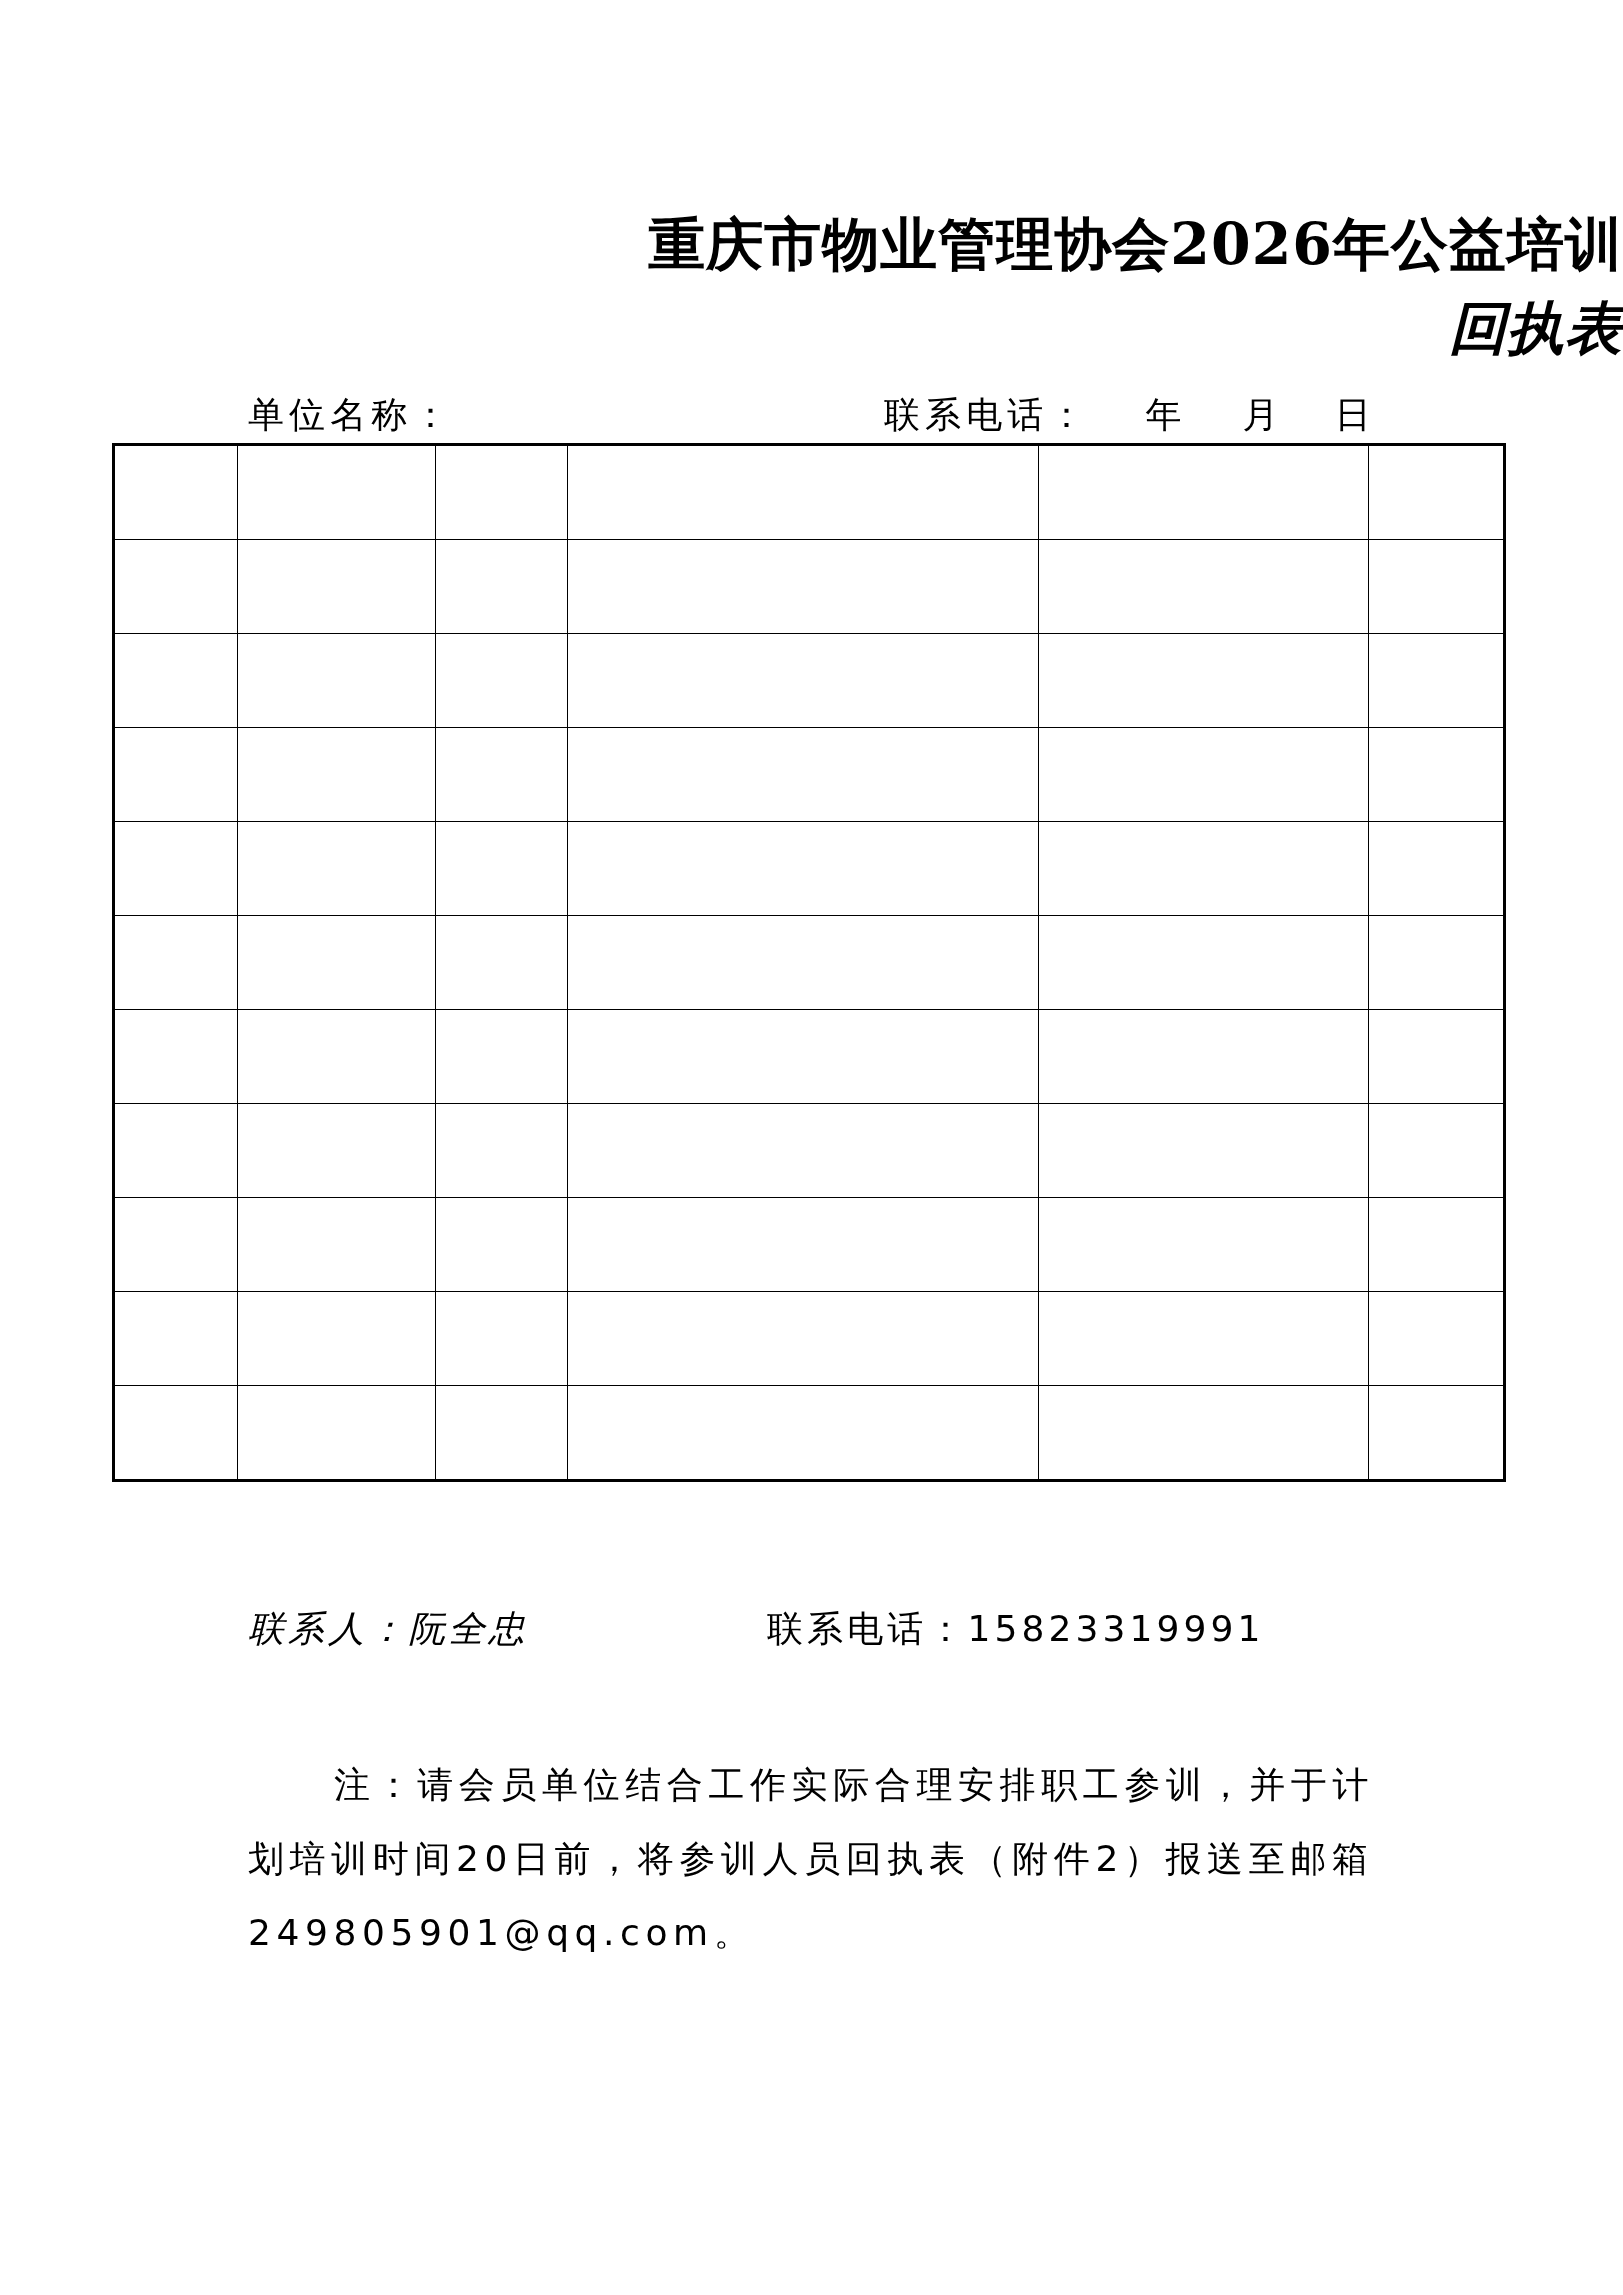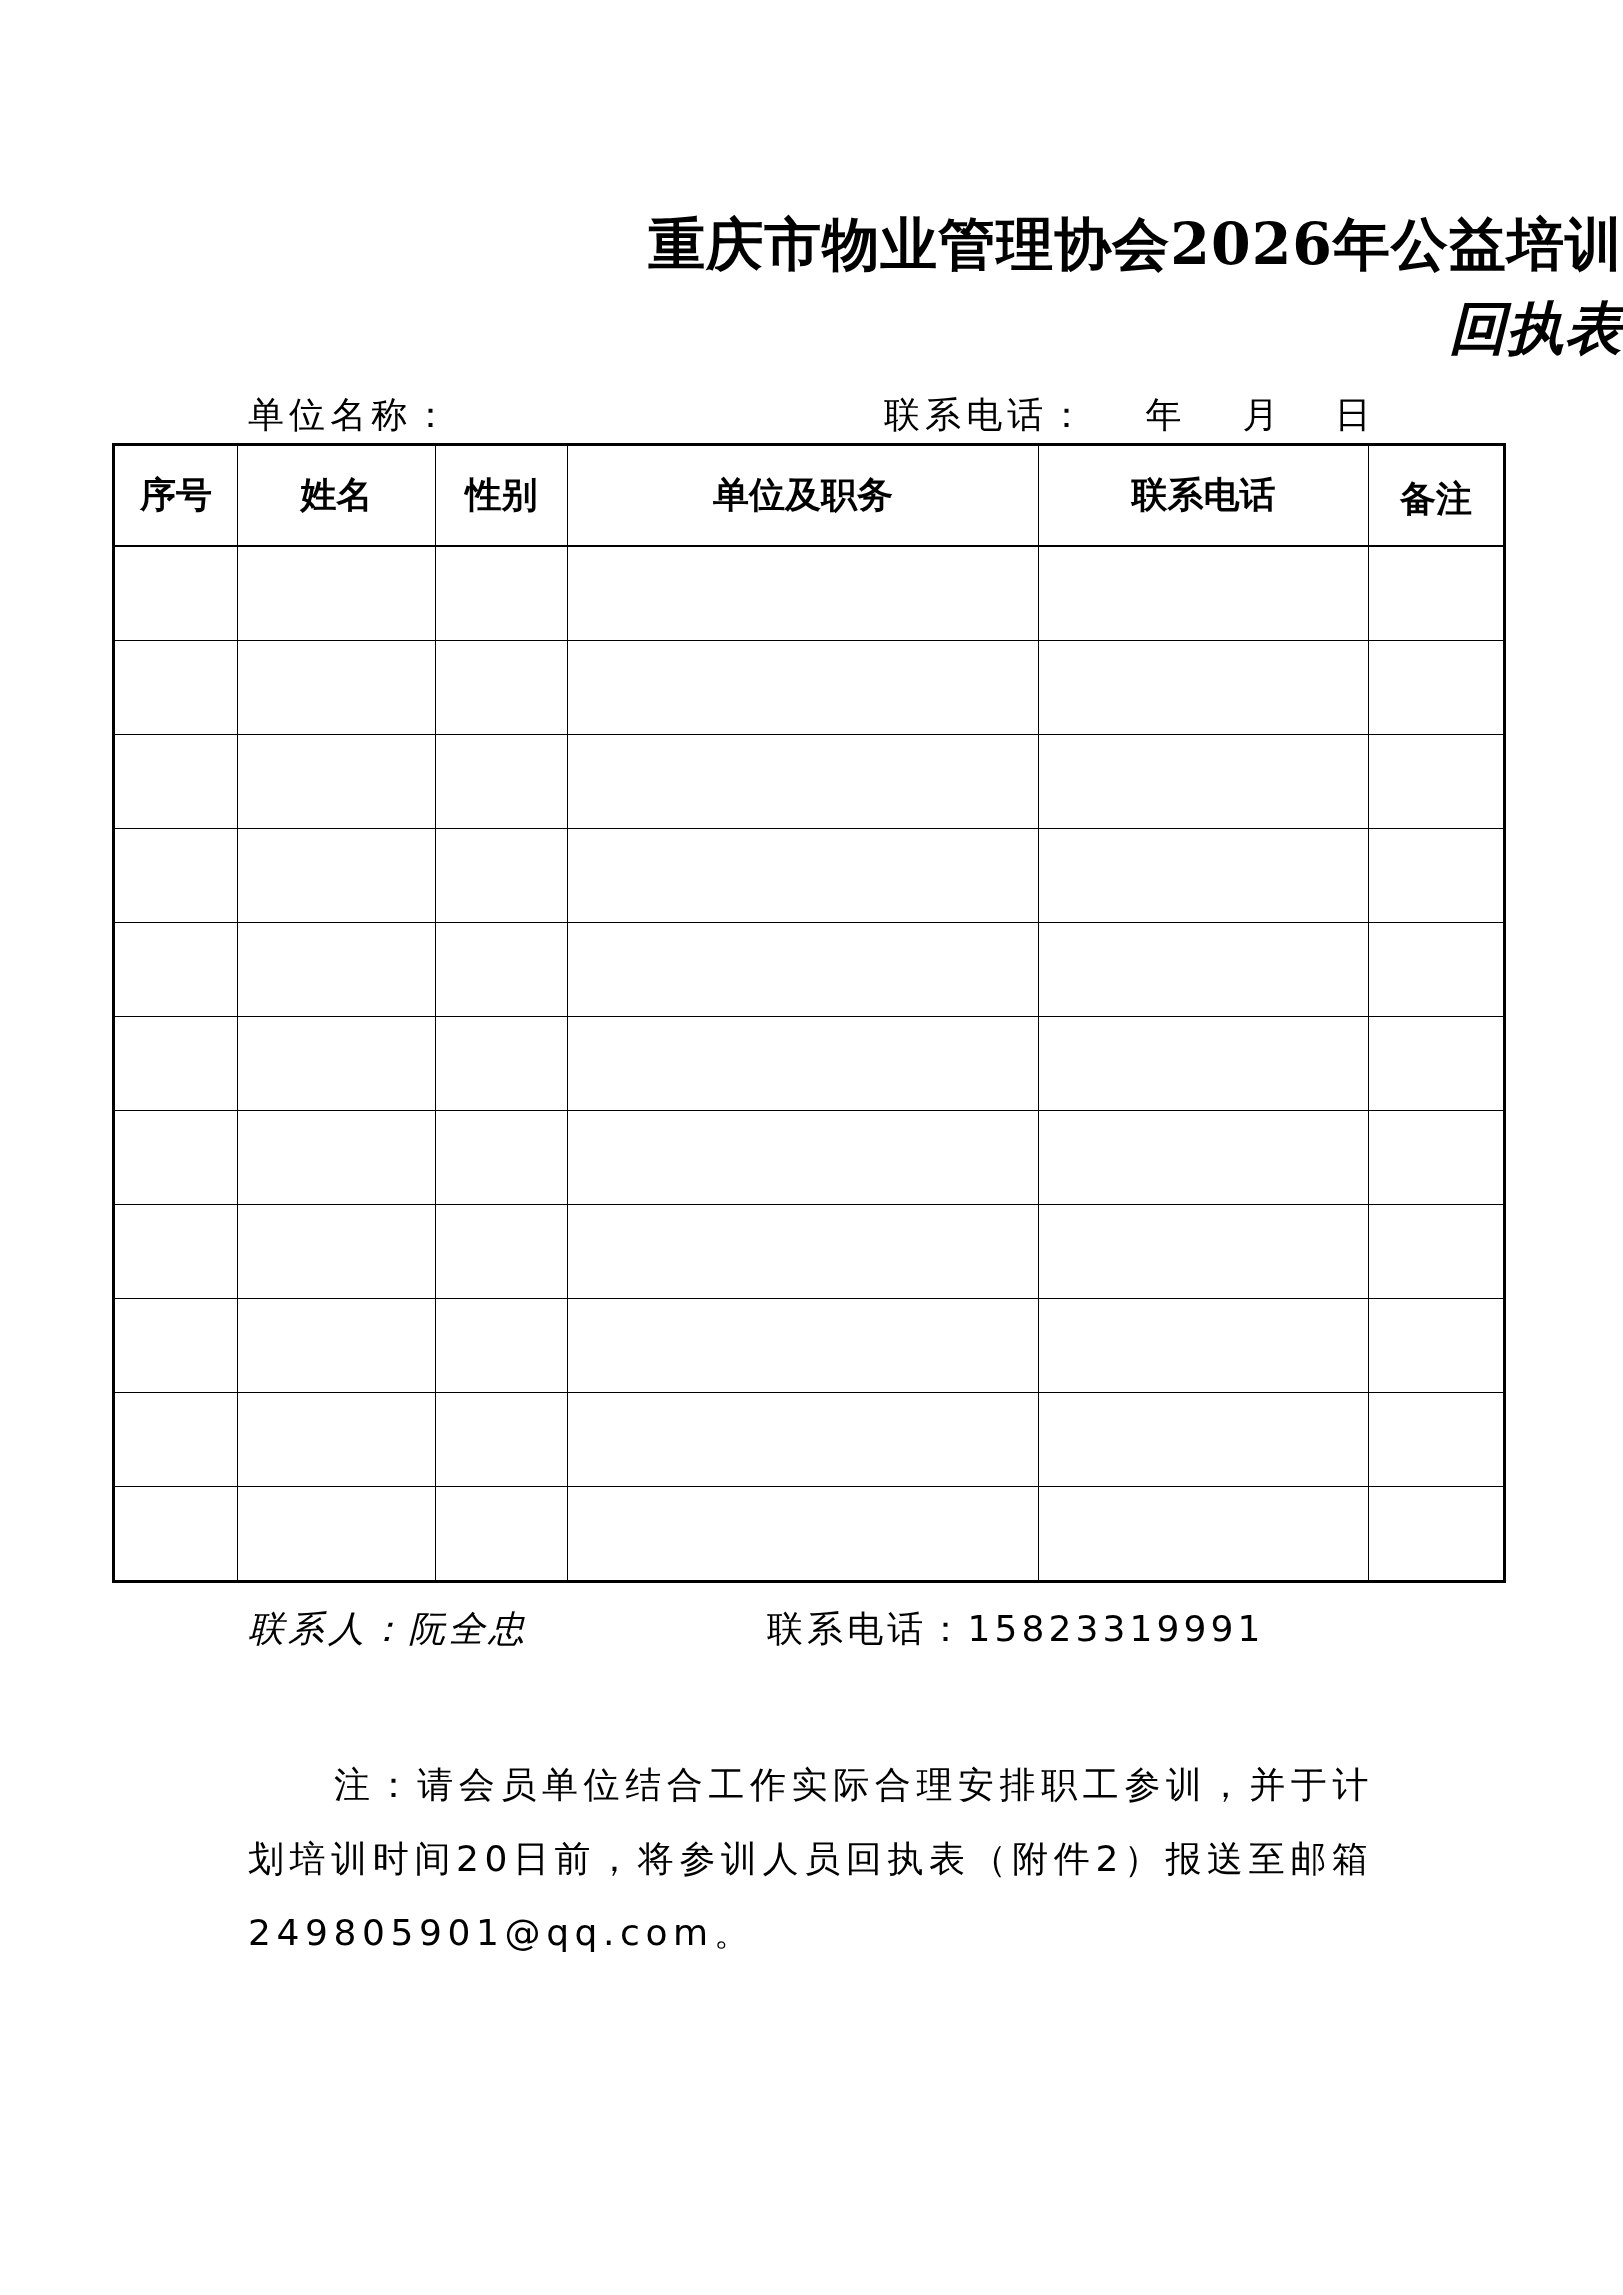--- a/index.html
+++ b/index.html
@@ -40,28 +40,20 @@
 <table class="form">
   <colgroup>
     <col style="width:124px">
       <col style="width:198px">
       <col style="width:132px">
       <col style="width:471px">
       <col style="width:330px">
       <col style="width:136px">
   </colgroup>
   <tbody>
-      <tr class="head">
-    <th>序号</th>
-    <th>姓名</th>
-    <th>性别</th>
-    <th>单位及职务</th>
-    <th>联系电话</th>
-    <th class="last">备注</th>
-  </tr>
   <tr>
         <td></td>
         <td></td>
         <td></td>
         <td></td>
         <td></td>
         <td></td>
       </tr>
   <tr>
         <td></td>

